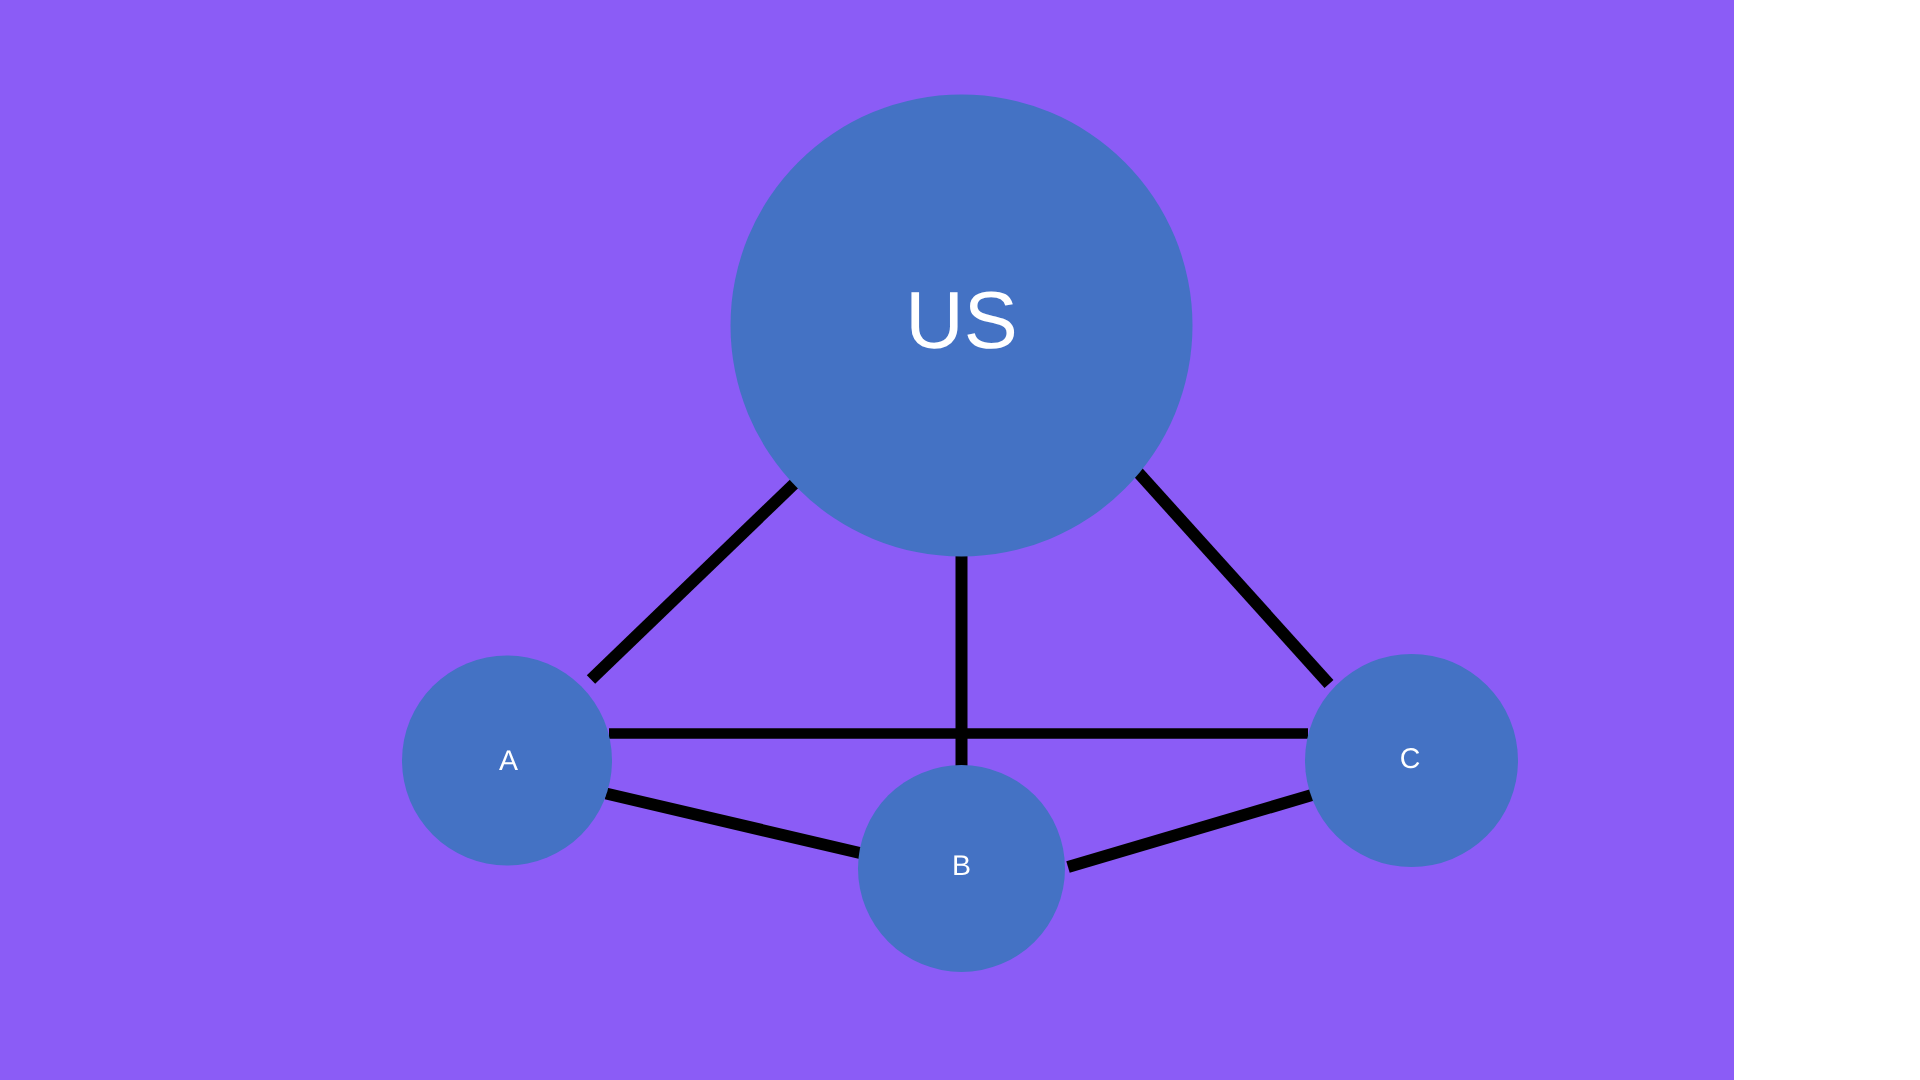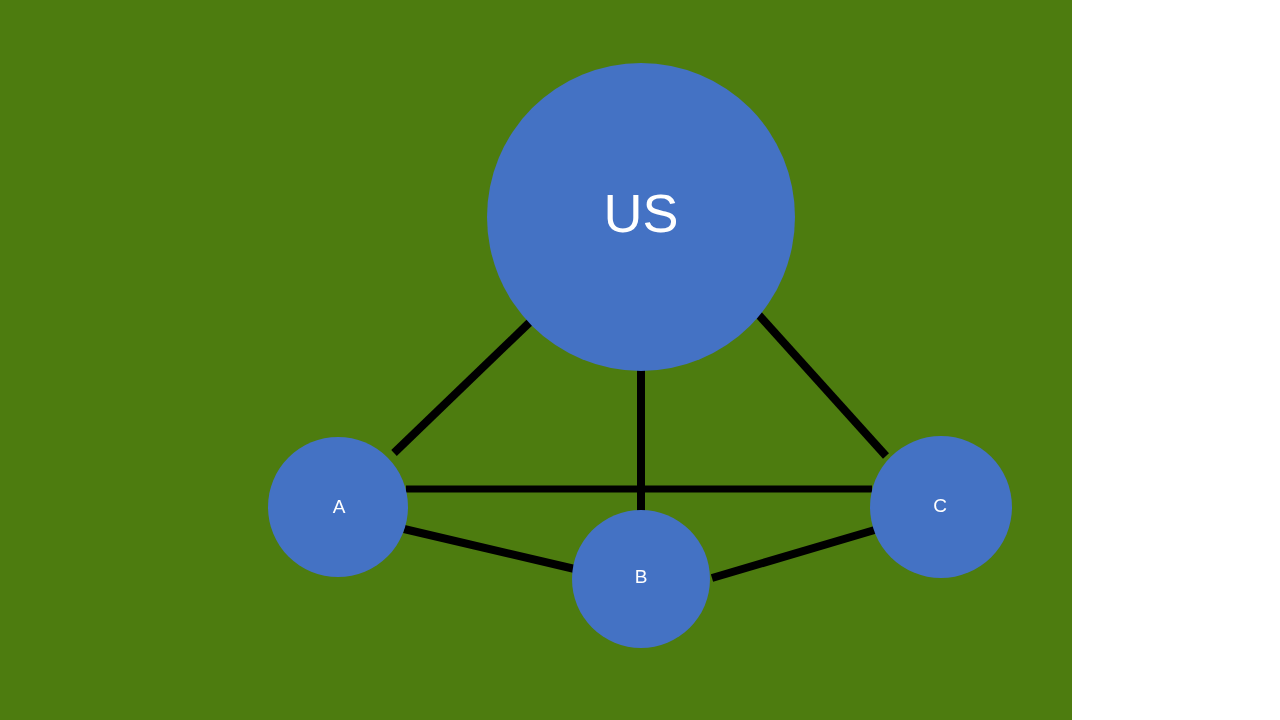--- a/index.html
+++ b/index.html
@@ -9,23 +9,23 @@
     background: #ffffff;
   }
   body {
     width: 1280px;
     height: 720px;
     overflow: hidden;
     font-family: "Liberation Sans", sans-serif;
   }
   #diagram-canvas {
     position: relative;
-    width: 1072px;
+    width: 1156px;
     height: 720px;
-    background: #4d7c0f;
+    background: #8b5cf6;
   }
   #graph-svg {
     position: absolute;
     top: 0;
     left: 0;
     width: 1280px;
     height: 720px;
     display: block;
   }
   .node-label {

